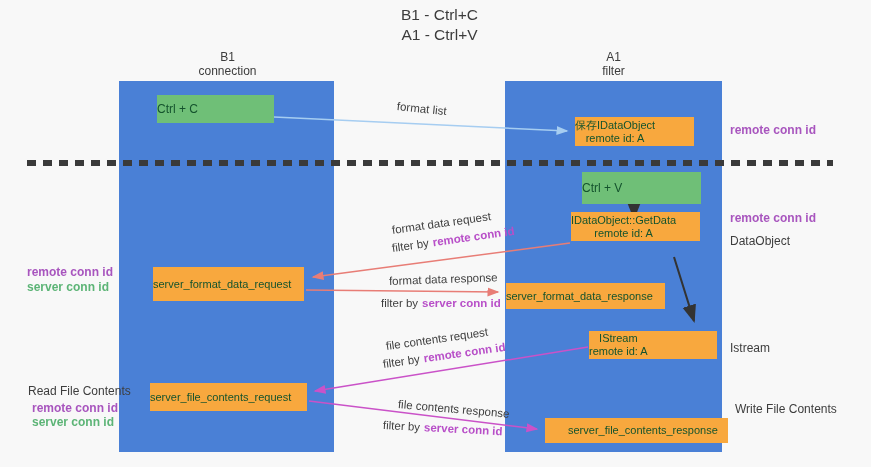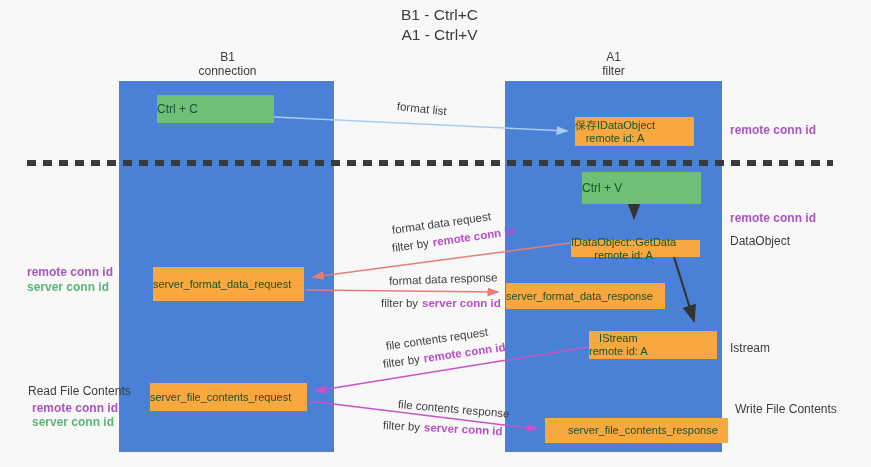--- a/index.html
+++ b/index.html
@@ -81,21 +81,21 @@
     <div>
       <div>保存IDataObject</div>
       <div>remote id: A</div>
     </div>
   </div>
 
   <div class="abs node green" style="left:575px; top:172px; width:119px; height:32px;margin-left:7px;">
     <span>Ctrl + V</span>
   </div>
 
-  <div class="abs node orange" style="left:571px; top:240px; width:129px; height:17px;">
+  <div class="abs node orange" style="left:571px; top:212px; width:129px; height:29px;">
     <div>
       <div>IDataObject::GetData</div>
       <div>remote id: A</div>
     </div>
   </div>
 
   <div class="abs node orange" style="left:153px; top:267px; width:151px; height:34px;">
     <span>server_format_data_request</span>
   </div>
 

